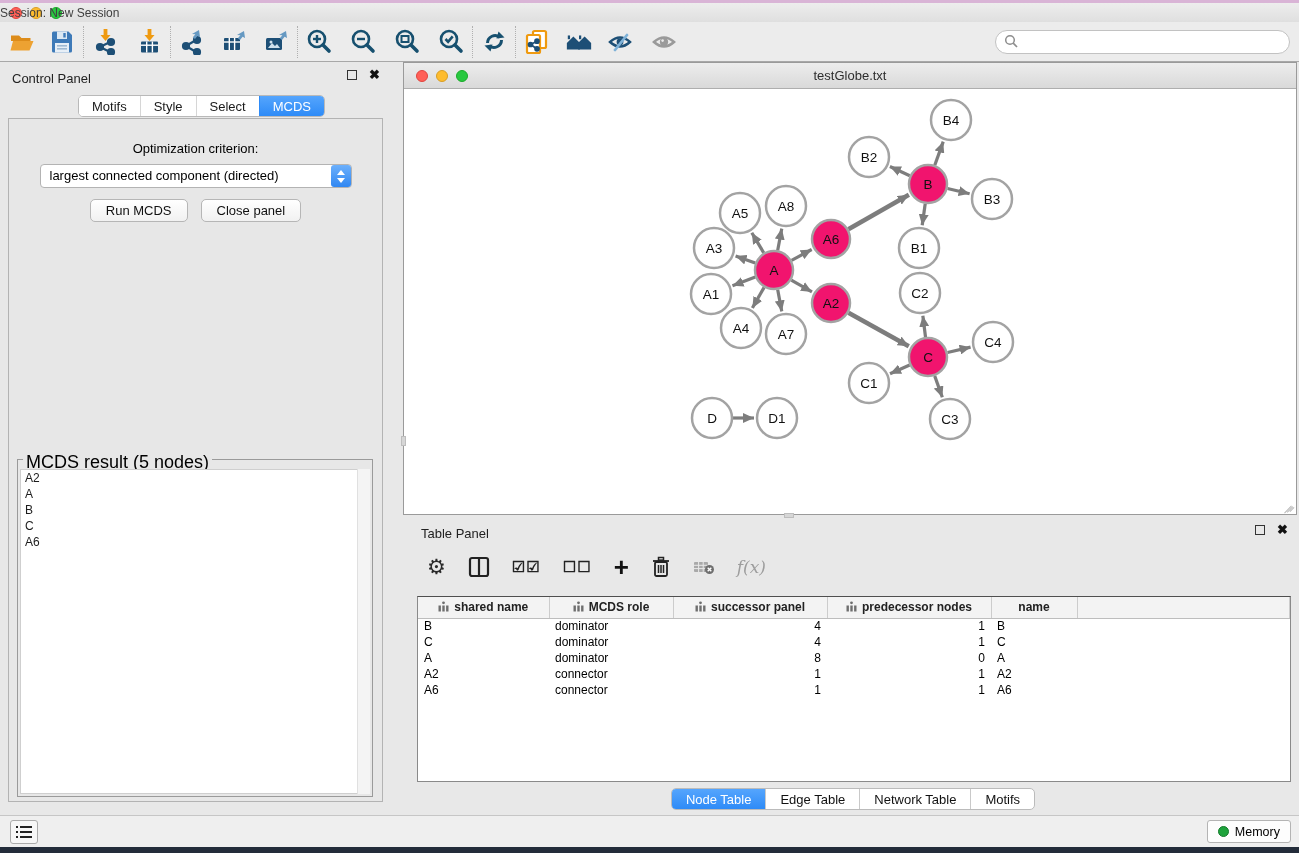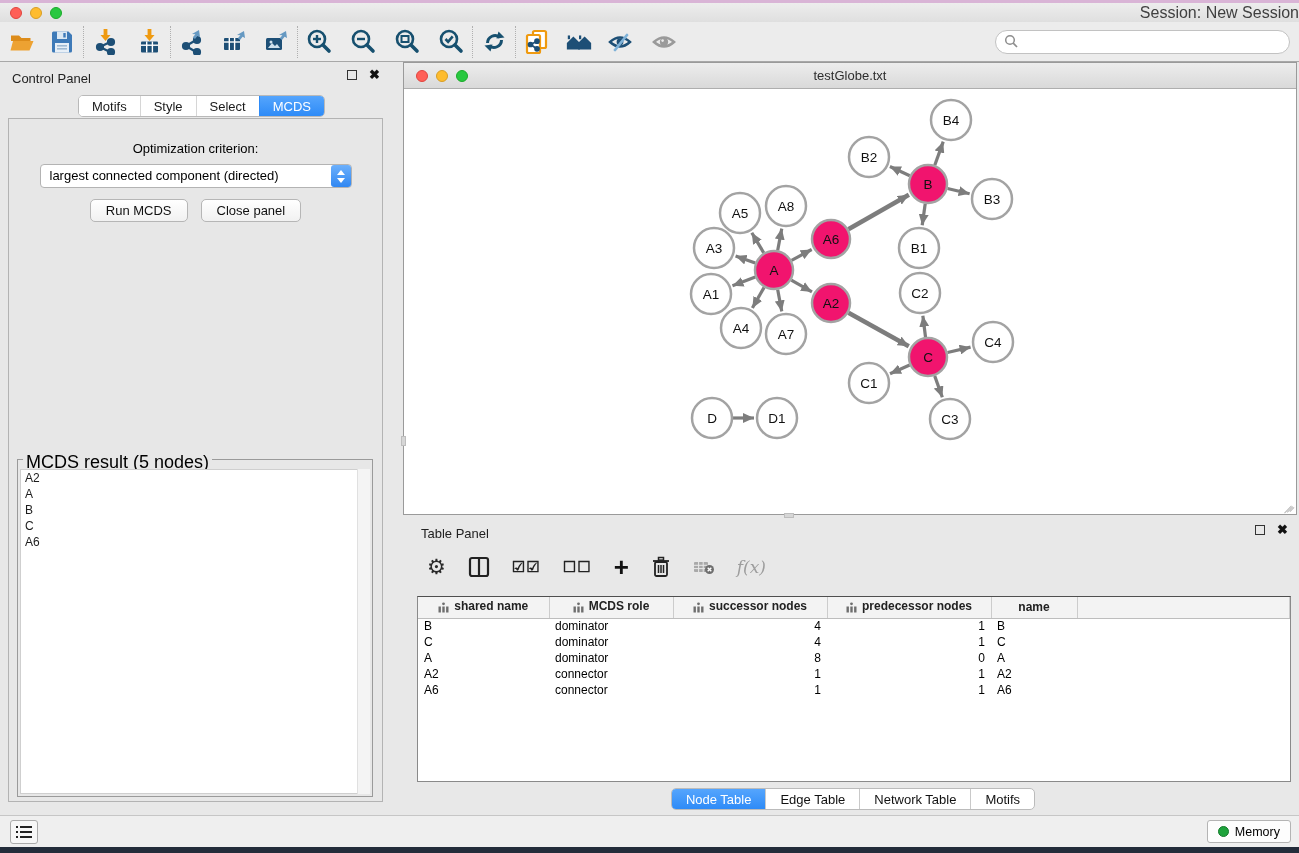--- a/index.html
+++ b/index.html
@@ -9,21 +9,21 @@
 
   
   .top-strip { position:absolute; left:0; top:0; width:100%; height:3px; background:#d9b4d6; }
   .titlebar { position:absolute; left:0; top:3px; width:100%; height:19px;
     background:linear-gradient(#ededed,#dfdfdf); display:flex; align-items:center; }
   .lights { display:flex; gap:8px; margin-left:10px; }
   .light { width:12px; height:12px; border-radius:50%; }
   .light.red { background:#ff5f57; border:1px solid #e0443e; }
   .light.yellow { background:#febc2e; border:1px solid #d89e24; }
   .light.green { background:#28c840; border:1px solid #1aab29; }
-  .titlebar .title { position:absolute; left:0; right:0; text-align:right; font-size:16px; color:#404040; }
+  .titlebar .title { position:absolute; left:0; right:0; text-align:left; font-size:12px; color:#404040; }
 
   
   .toolbar { position:absolute; left:0; top:22px; width:100%; height:40px; background:#ececec;
     border-bottom:1px solid #a8a8a8; display:flex; align-items:center; }
   .tb-icon { width:28px; height:28px; display:flex; align-items:center; justify-content:center; flex:0 0 auto; }
   .tb-sep { height:32px; border-left:1px dotted #b0b0b0; margin:0 7px; flex:0 0 auto; }
   .tb-spacer { flex:1 1 auto; }
   .searchbox { width:295px; height:24px; margin-right:9px; background:#fff; border:1px solid #c2c2c2;
     border-radius:12px; display:flex; align-items:center; padding-left:8px; }
   .searchbox input { border:none; outline:none; flex:1; font-size:12px; background:transparent; font-family:"Liberation Sans",sans-serif; }
@@ -78,21 +78,21 @@
   .tp-tool { margin-right:22px; display:flex; align-items:center; justify-content:center; height:26px; }
   .gear-glyph { font-size:21px; color:#2a2a2a; line-height:22px; }
   .check-glyph { font-size:15px; color:#222; letter-spacing:1px; font-weight:bold; }
   .plus-glyph { font-size:26px; font-weight:bold; color:#111; line-height:20px; }
   .fx-glyph { font-family:"DejaVu Serif", serif; font-style:italic; font-size:17px; color:#9d9d9d; }
   .tp-table { position:absolute; left:10px; right:8px; top:78px; height:186px; background:#fff;
     border:1px solid #8a8a8a; border-top:1px solid #4f4f4f; }
   table.grid { border-collapse:collapse; width:100%; table-layout:fixed; }
   table.grid th { height:21px; background:#f3f3f3; border-right:1px solid #cccccc; border-bottom:1px solid #bdbdbd;
     font-size:12px; font-weight:600; color:#222; text-align:center; position:relative; }
-  table.grid th .hdr-inner { display:inline-flex; align-items:flex-end; gap:5px; }
+  table.grid th .hdr-inner { display:inline-flex; align-items:center; gap:5px; }
   table.grid td { font-size:12px; height:16px; color:#000; padding:0 6px; white-space:nowrap; }
   td.num { text-align:right; padding-right:12px; }
   .tp-tabs-wrap { position:absolute; left:0; right:0; top:270px; display:flex; justify-content:center; }
   .seg { display:inline-flex; border:1px solid #bbb; border-radius:5px; overflow:hidden; background:#fff; height:22px; }
   .seg-tab { padding:0 14px; font-size:13px; line-height:21px; color:#111; border-left:1px solid #c9c9c9; }
   .seg-tab:first-child { border-left:none; }
   .seg-tab.active { background:linear-gradient(#55a5fd,#2e8bf7); color:#fff; }
 
   
   .statusbar { position:absolute; left:0; top:815px; width:100%; height:32px; background:#efefef; border-top:1px solid #c6c6c6; }
@@ -558,21 +558,21 @@
                 </span></th>
               <th><span class="hdr-inner">
                   <svg width="11" height="11" viewBox="0 0 11 11">
                     <g fill="#6e6e6e">
                       <circle cx="5.5" cy="1.8" r="1.4"></circle>
                       <rect x="0.5" y="4.5" width="2.4" height="6"></rect>
                       <rect x="4.3" y="4.5" width="2.4" height="6"></rect>
                       <rect x="8.1" y="4.5" width="2.4" height="6"></rect>
                     </g>
                   </svg>
-                  <span>successor nodes</span>
+                  <span>successor panel</span>
                 </span></th>
               <th><span class="hdr-inner">
                   <svg width="11" height="11" viewBox="0 0 11 11">
                     <g fill="#6e6e6e">
                       <circle cx="5.5" cy="1.8" r="1.4"></circle>
                       <rect x="0.5" y="4.5" width="2.4" height="6"></rect>
                       <rect x="4.3" y="4.5" width="2.4" height="6"></rect>
                       <rect x="8.1" y="4.5" width="2.4" height="6"></rect>
                     </g>
                   </svg>

